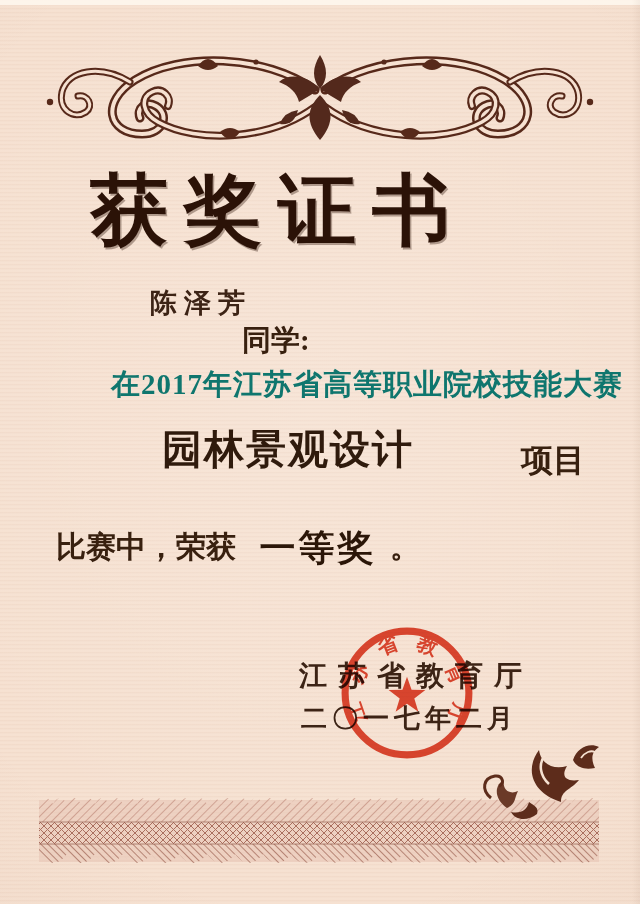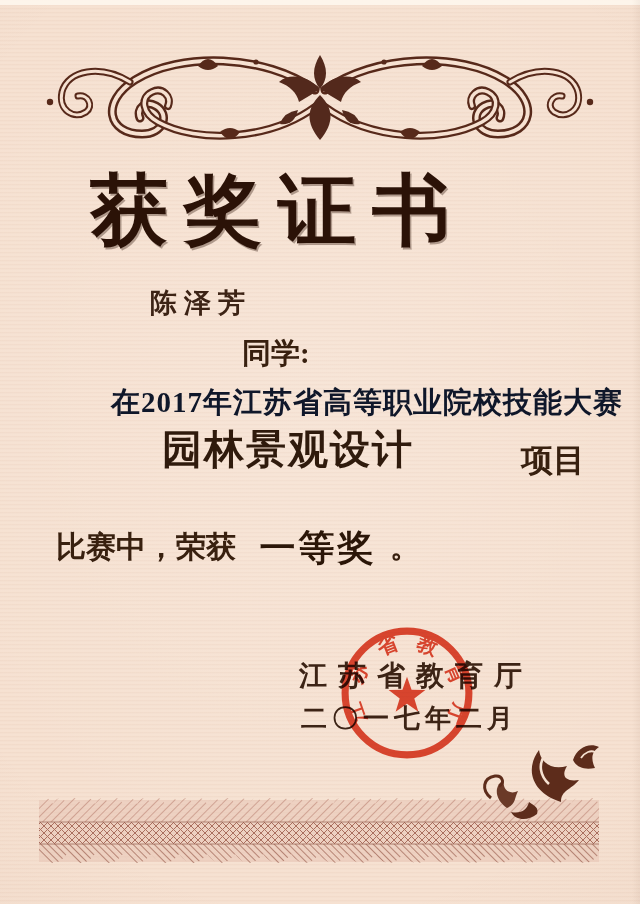--- a/index.html
+++ b/index.html
@@ -14,22 +14,22 @@
   .scan-top{position:absolute;top:0;left:0;right:0;height:5px;background:#fdf6ec;opacity:.95;}
   .scan-right{position:absolute;top:0;right:0;bottom:0;width:8px;
     background:linear-gradient(to right, rgba(0,0,0,0), rgba(90,50,30,0.05));}
   .abs{position:absolute;line-height:1;white-space:nowrap;}
 
   .title{top:172px;left:0;width:556px;text-align:center;
     font-size:78px;font-weight:900;letter-spacing:16px;color:#2b1207;
     text-shadow:1.5px 1.5px 0 rgba(43,18,7,0.35);}
   .name1{top:290px;left:150px;font-size:27px;font-weight:700;letter-spacing:7px;color:#3c2315;}
   .name2{top:334px;left:147px;font-size:27px;font-weight:600;letter-spacing:7px;color:#3c2315;}
-  .salutation{top:326px;left:242px;font-size:29px;font-weight:600;color:#38200f;margin-top:13px;}
-  .event-line{top:388px;left:111px;font-size:29px;font-weight:600;letter-spacing:1px;color:#0f172a;}
+  .salutation{top:326px;left:242px;font-size:29px;font-weight:600;color:#38200f;}
+  .event-line{top:370px;left:111px;font-size:29px;font-weight:600;letter-spacing:1px;color:#0f766e;}
   .project-name{top:430px;left:162px;font-size:40px;font-weight:800;letter-spacing:2px;color:#2f1a0c;text-align:center;}
   .project-label{top:444px;left:521px;font-size:32px;font-weight:600;color:#38200f;}
   .result-line{top:521px;left:56px;font-size:30px;font-weight:600;color:#38200f;margin-top:9px;}
   .result-line .award{font-size:36px;font-weight:800;color:#2b1608;margin:0 6px 0 16px;vertical-align:-3px;letter-spacing:3px;}
   .issuer{top:662px;left:299px;font-size:28px;font-weight:600;letter-spacing:11px;color:#3c2315;}
   .issue-date{top:706px;left:301px;font-size:26px;font-weight:600;letter-spacing:5px;color:#3c2315;}
 
   .top-ornament{position:absolute;top:52px;left:30px;width:580px;height:95px;}
   .seal{position:absolute;top:624px;left:338px;width:138px;height:138px;
         mix-blend-mode:multiply;opacity:.92;}

